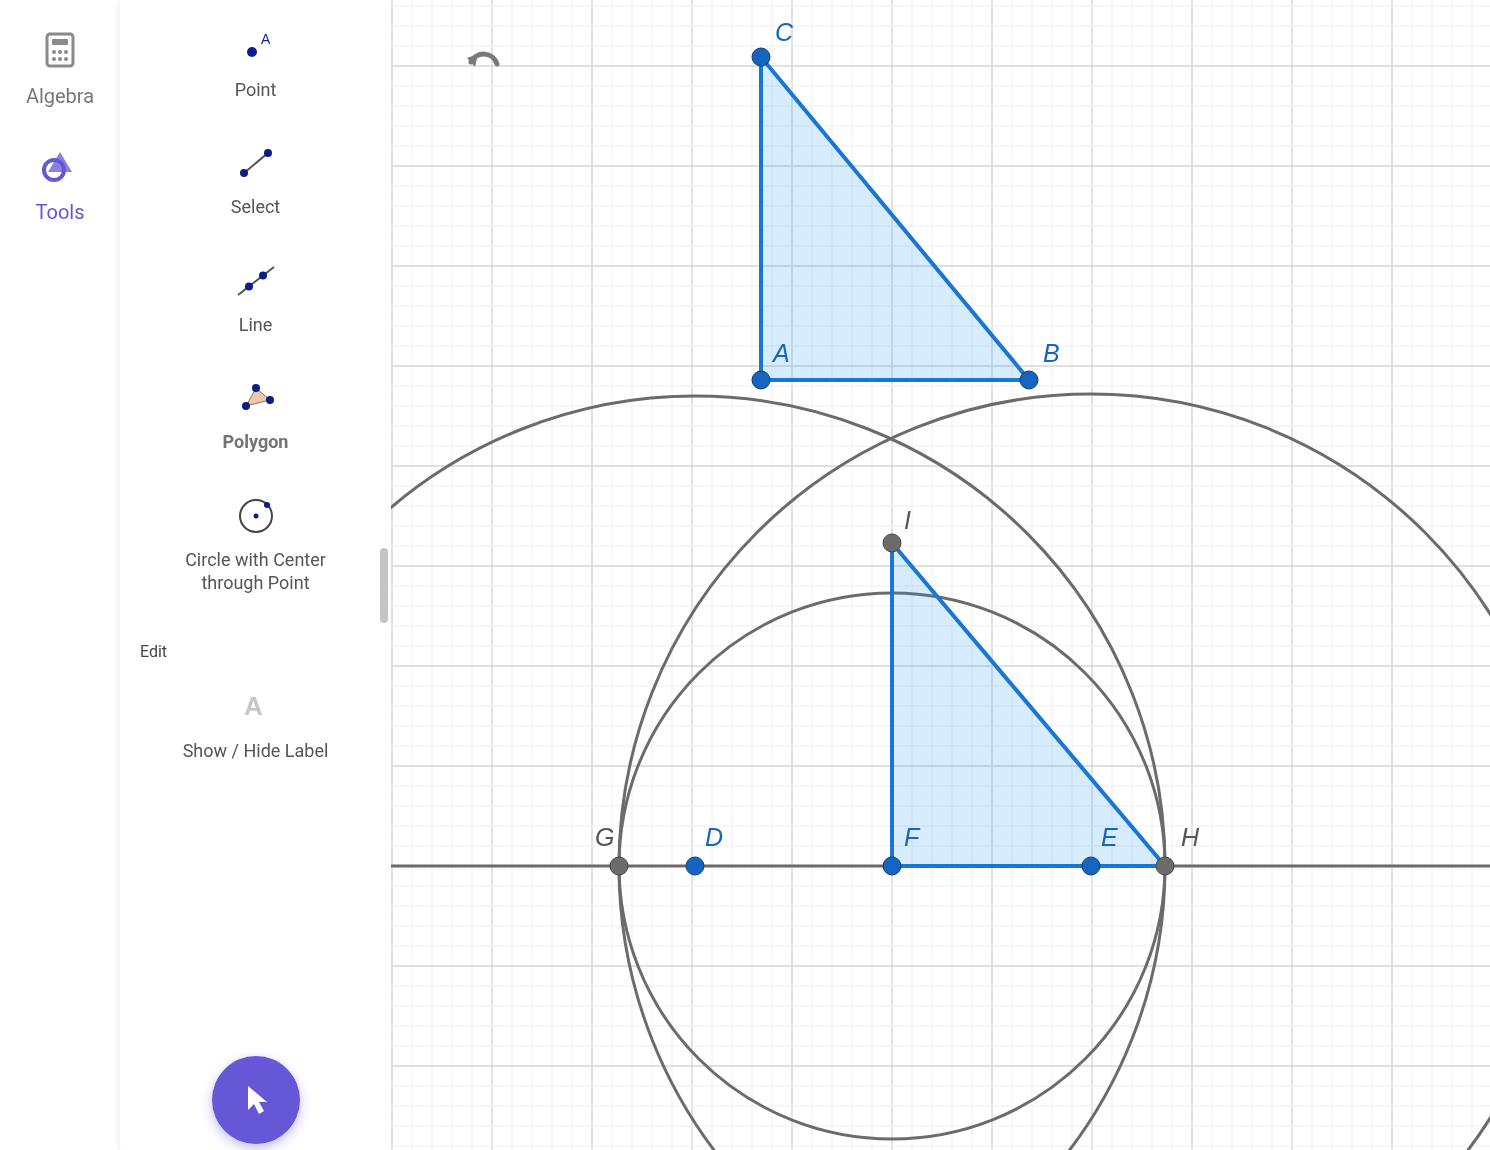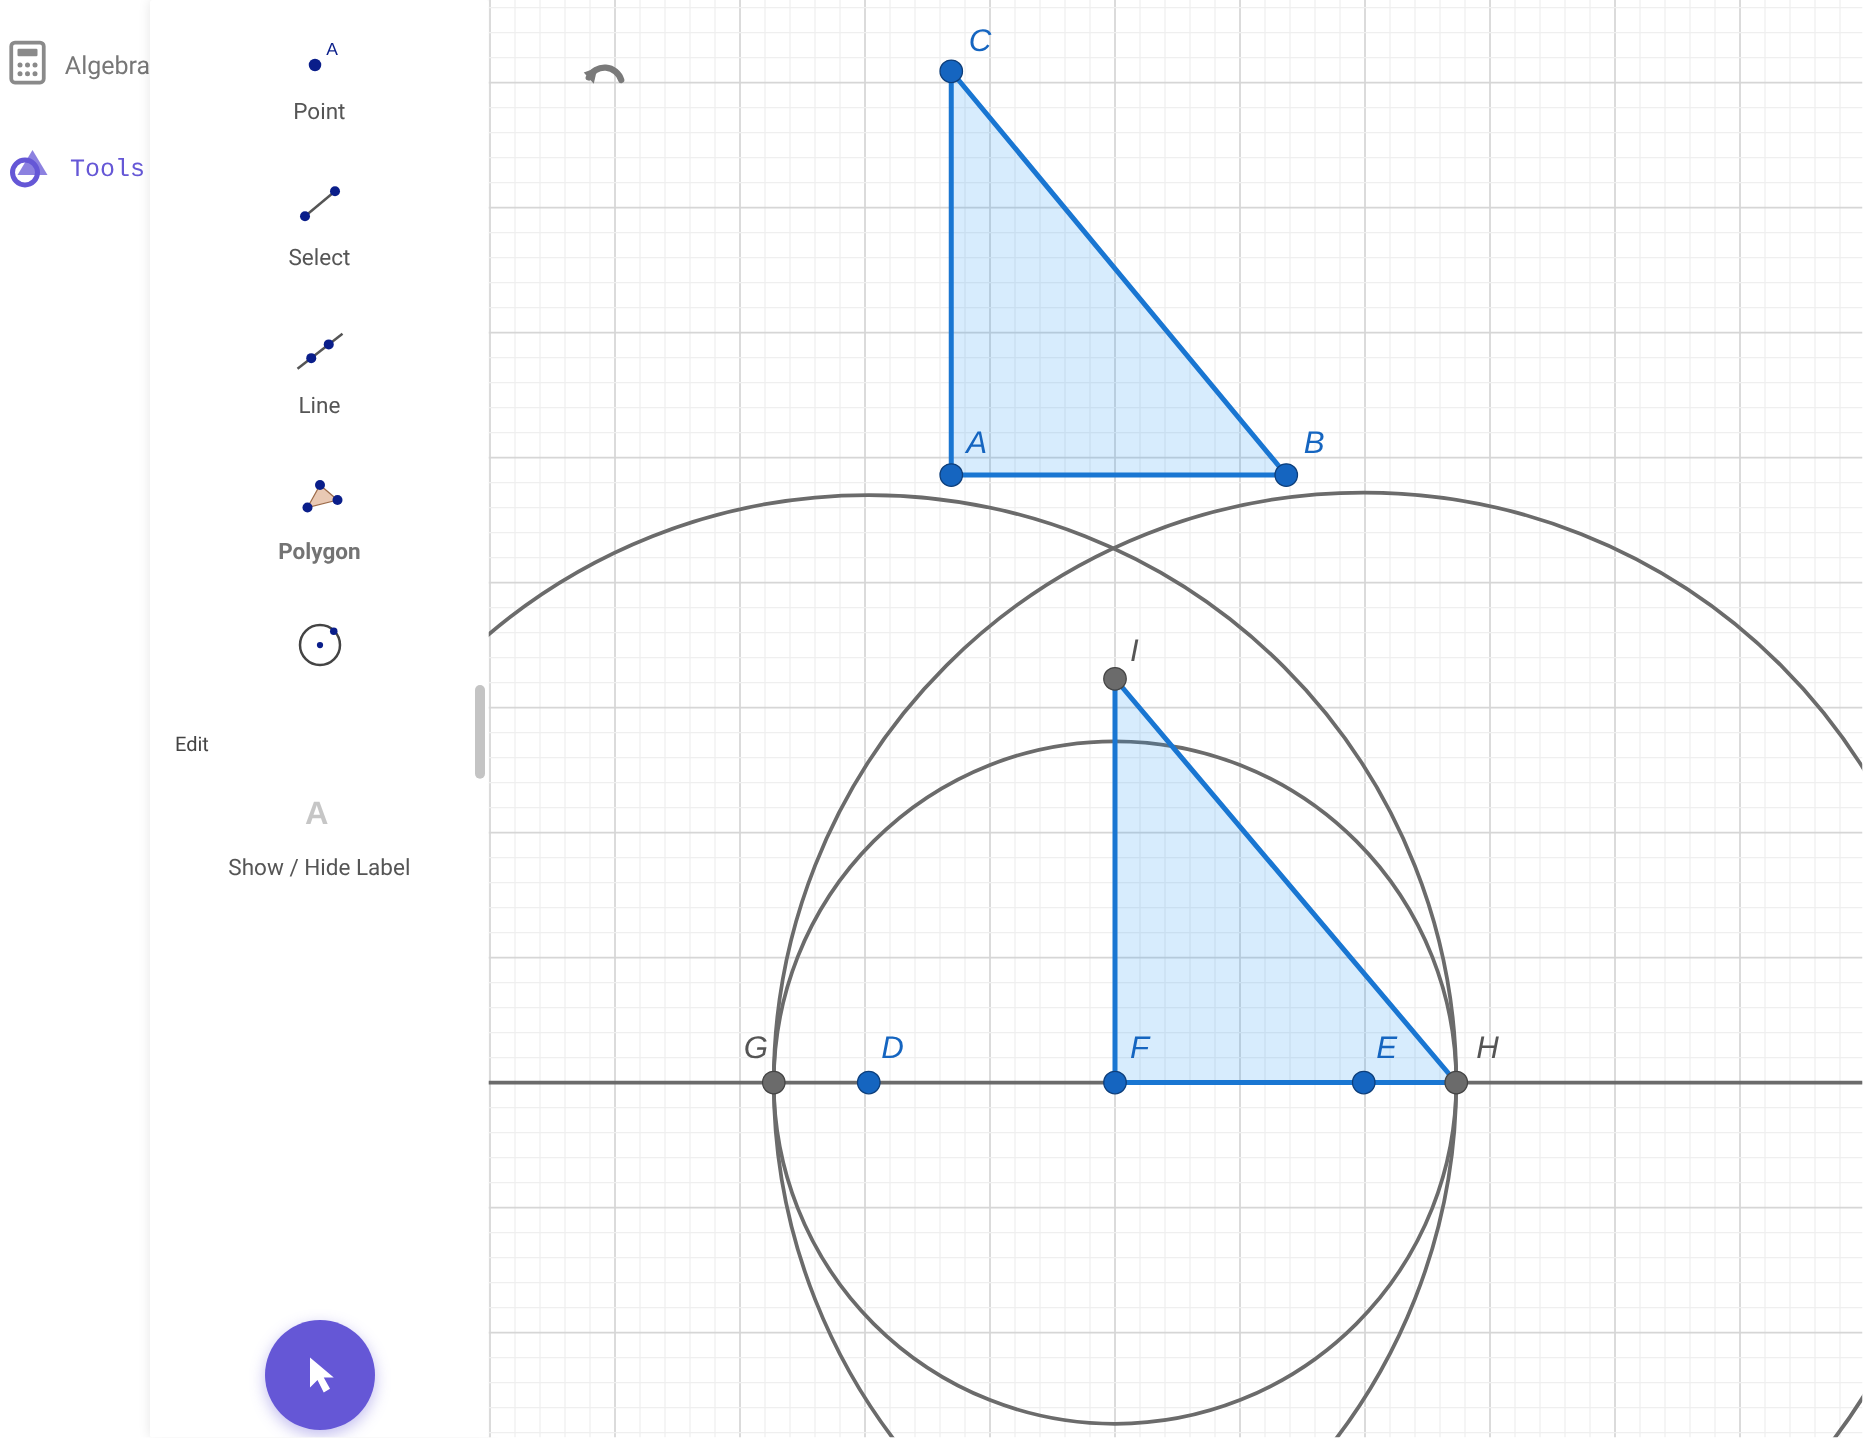--- a/index.html
+++ b/index.html
@@ -10,23 +10,23 @@
   .nav-sidebar {
     width: 120px;
     flex-shrink: 0;
     background: #fff;
     display: flex;
     flex-direction: column;
     align-items: center;
     padding-top: 28px;
     gap: 36px;
   }
-  .nav-item { display: flex; align-items: center; gap: 8px; cursor: pointer; }
+  .nav-item { display: flex; flex-direction: column; align-items: center; gap: 8px; cursor: pointer; }
   .nav-label { font-size: 20px; color: #777; }
-  .nav-item.active .nav-label { color: #6557d6; font-family: Liberation Mono, monospace; }
+  .nav-item.active .nav-label { color: #6557d6; }
 
   
   .tools-panel {
     width: 271px;
     flex-shrink: 0;
     background: #fff;
     border-radius: 2px;
     box-shadow: 1px 0 10px rgba(0,0,0,0.12);
     position: relative;
     overflow: hidden;
@@ -146,20 +146,21 @@
     </div>
 
     <div class="tool-item">
       <div class="tool-icon">
         <svg width="44" height="44" viewBox="0 0 44 44">
           <circle cx="22" cy="22" r="16" fill="none" stroke="#444" stroke-width="2"></circle>
           <circle cx="22" cy="22" r="2.5" fill="#0a1e8a"></circle>
           <circle cx="33" cy="11" r="3" fill="#0a1e8a"></circle>
         </svg>
       </div>
+      <div class="tool-label" style="max-width:180px;">Circle with Center through Point</div>
     </div>
 
     <div class="section-header">Edit</div>
 
 
     <div class="tool-item" style="margin-bottom:0;">
       <div class="tool-icon" style="opacity:0.25;">
         <svg width="44" height="44" viewBox="0 0 44 44">
           <text x="10" y="30" font-size="26" fill="#222" font-family="Arial" font-weight="bold">A</text>
         </svg>

